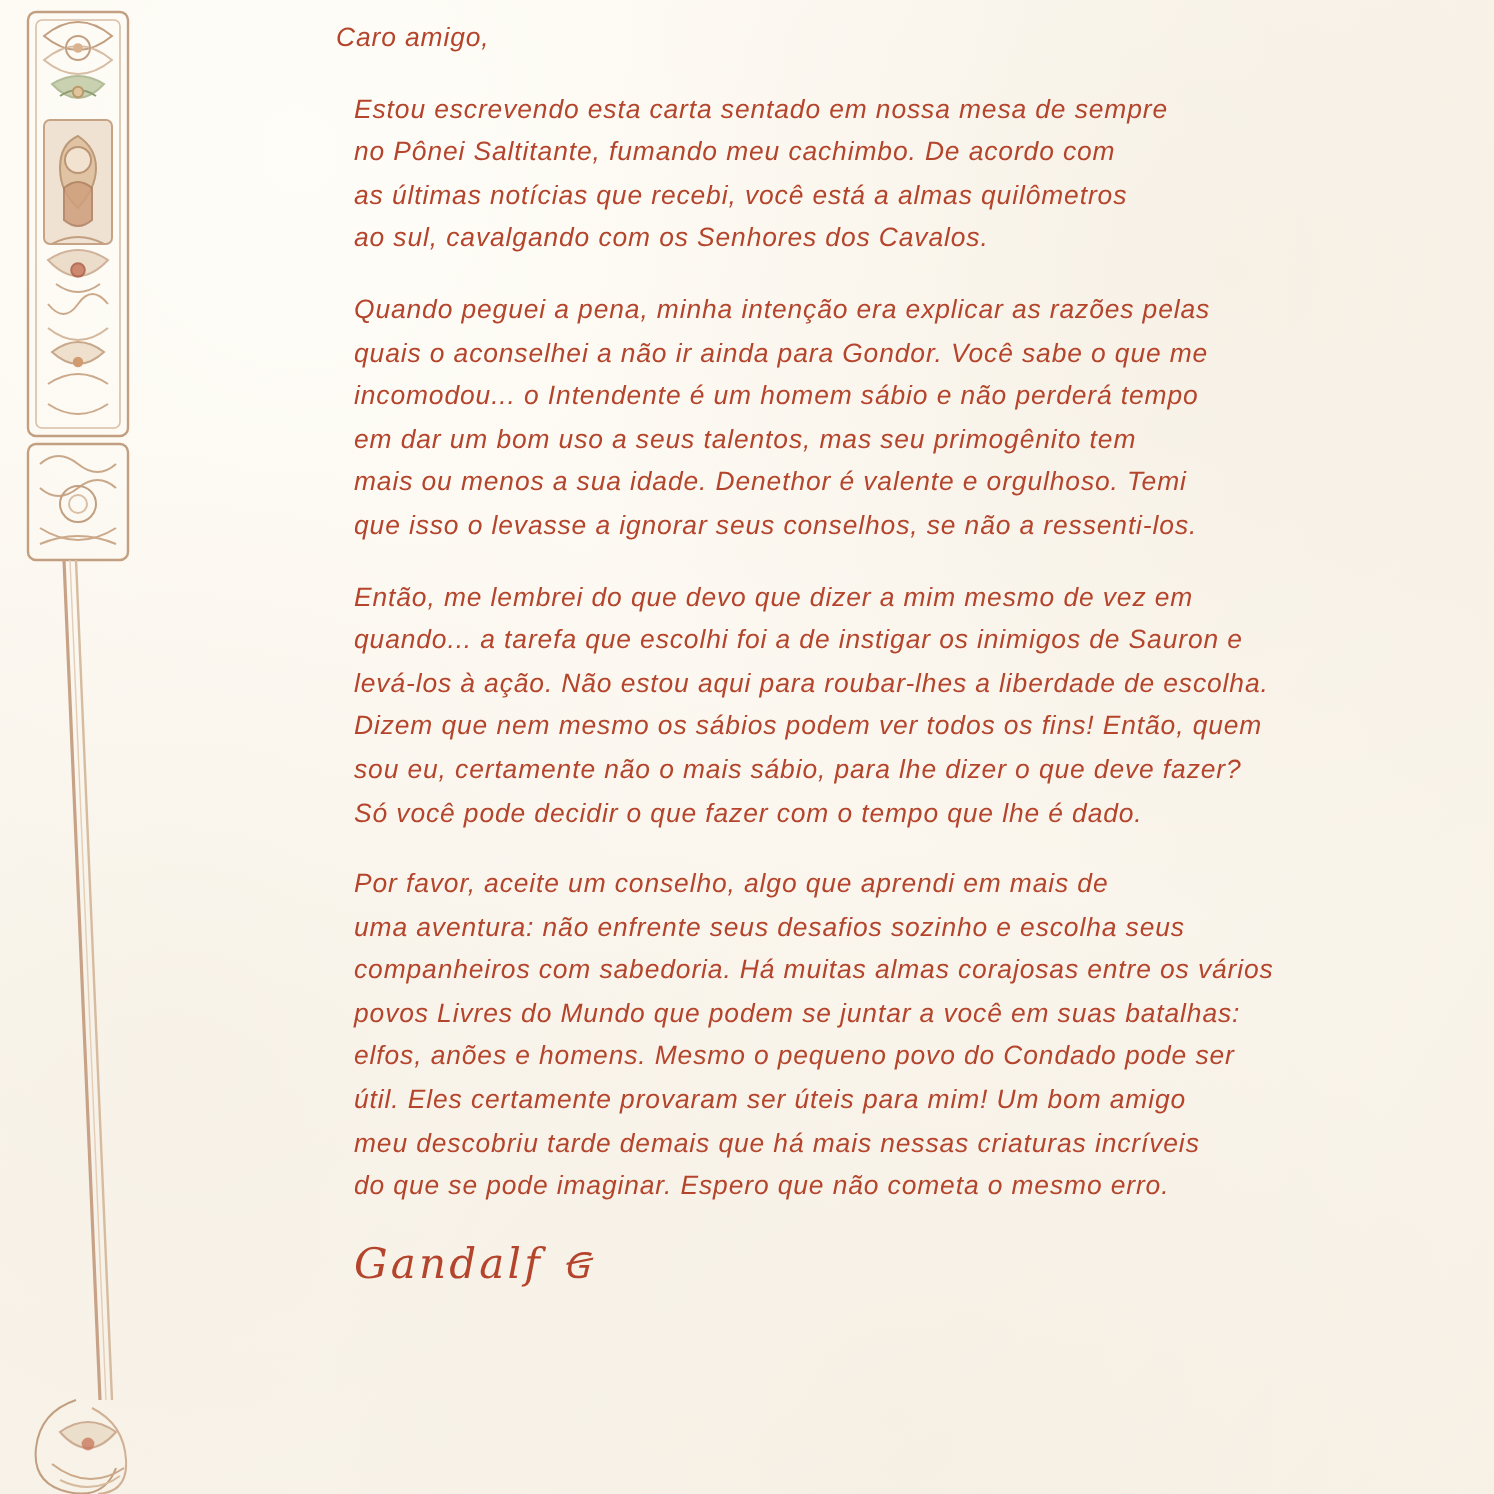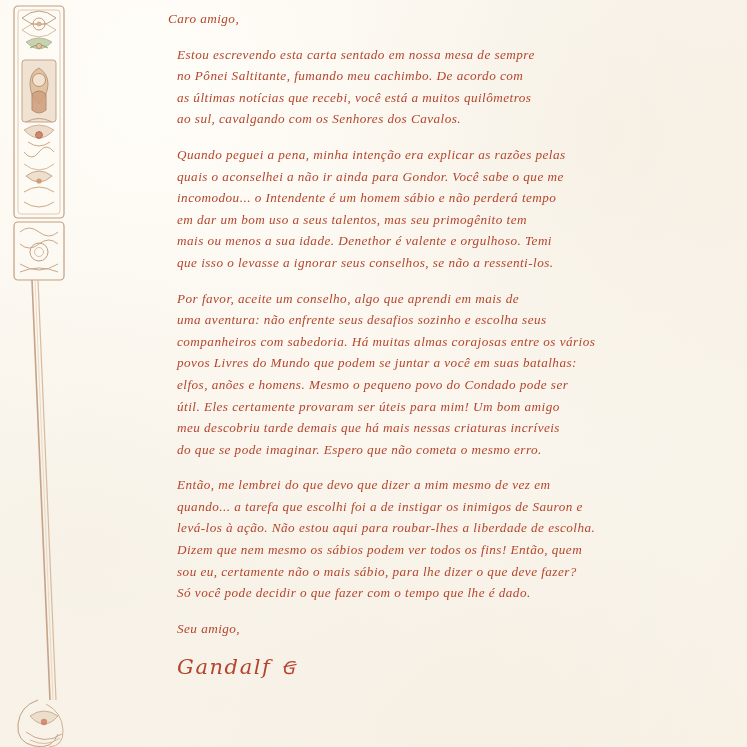--- a/index.html
+++ b/index.html
@@ -50,21 +50,21 @@
     position: absolute;
     left: 168px;
     top: 0;
     width: 560px;
     height: 747px;
     z-index: 2;
     color: #b4452c;
   }
 
   .para {
-    font-family: Liberation Serif, serif;
+    font-family: Liberation Sans, sans-serif;
     font-style: italic;
     font-size: 13.2px;
     line-height: 21.6px;
     letter-spacing: 0.45px;
     color: #b4452c;
     white-space: pre-line;
     text-indent: 0;
   }
 
   .para + .para {
@@ -169,48 +169,47 @@
       </g>
     </svg>
   </div>
 
   <div class="letter">
 
     <div class="para salutation">Caro amigo,</div>
 
     <div class="para indent">Estou escrevendo esta carta sentado em nossa mesa de sempre
 no Pônei Saltitante, fumando meu cachimbo. De acordo com
-as últimas notícias que recebi, você está a muitos quilômetros
+as últimas notícias que recebi, você está a almas quilômetros
 ao sul, cavalgando com os Senhores dos Cavalos.</div>
 
 
     <div class="para indent">Quando peguei a pena, minha intenção era explicar as razões pelas
 quais o aconselhei a não ir ainda para Gondor. Você sabe o que me
 incomodou... o Intendente é um homem sábio e não perderá tempo
 em dar um bom uso a seus talentos, mas seu primogênito tem
 mais ou menos a sua idade. Denethor é valente e orgulhoso. Temi
 que isso o levasse a ignorar seus conselhos, se não a ressenti-los.</div>
+
+    <div class="para indent">Então, me lembrei do que devo que dizer a mim mesmo de vez em
+quando... a tarefa que escolhi foi a de instigar os inimigos de Sauron e
+levá-los à ação. Não estou aqui para roubar-lhes a liberdade de escolha.
+Dizem que nem mesmo os sábios podem ver todos os fins! Então, quem
+sou eu, certamente não o mais sábio, para lhe dizer o que deve fazer?
+Só você pode decidir o que fazer com o tempo que lhe é dado.</div>
 
     <div class="para indent">Por favor, aceite um conselho, algo que aprendi em mais de
 uma aventura: não enfrente seus desafios sozinho e escolha seus
 companheiros com sabedoria. Há muitas almas corajosas entre os vários
 povos Livres do Mundo que podem se juntar a você em suas batalhas:
 elfos, anões e homens. Mesmo o pequeno povo do Condado pode ser
 útil. Eles certamente provaram ser úteis para mim! Um bom amigo
 meu descobriu tarde demais que há mais nessas criaturas incríveis
 do que se pode imaginar. Espero que não cometa o mesmo erro.</div>
 
-    <div class="para indent">Então, me lembrei do que devo que dizer a mim mesmo de vez em
-quando... a tarefa que escolhi foi a de instigar os inimigos de Sauron e
-levá-los à ação. Não estou aqui para roubar-lhes a liberdade de escolha.
-Dizem que nem mesmo os sábios podem ver todos os fins! Então, quem
-sou eu, certamente não o mais sábio, para lhe dizer o que deve fazer?
-Só você pode decidir o que fazer com o tempo que lhe é dado.</div>
-
-    <div class="para signoff">Seu amigo,</div>
 
     <div class="signature">
       <span>Gandalf</span><span class="rune">Ꞡ</span>
     </div>
 
   </div>
 
 </div>
 
 </body></html>

